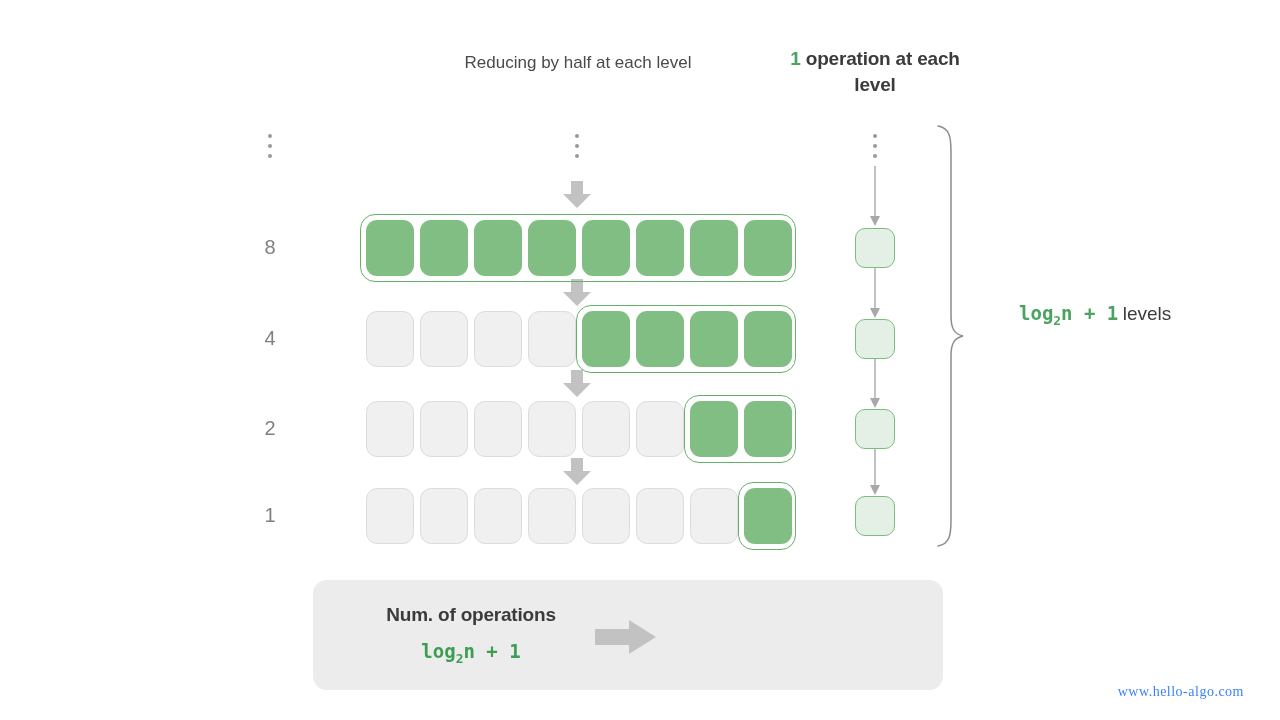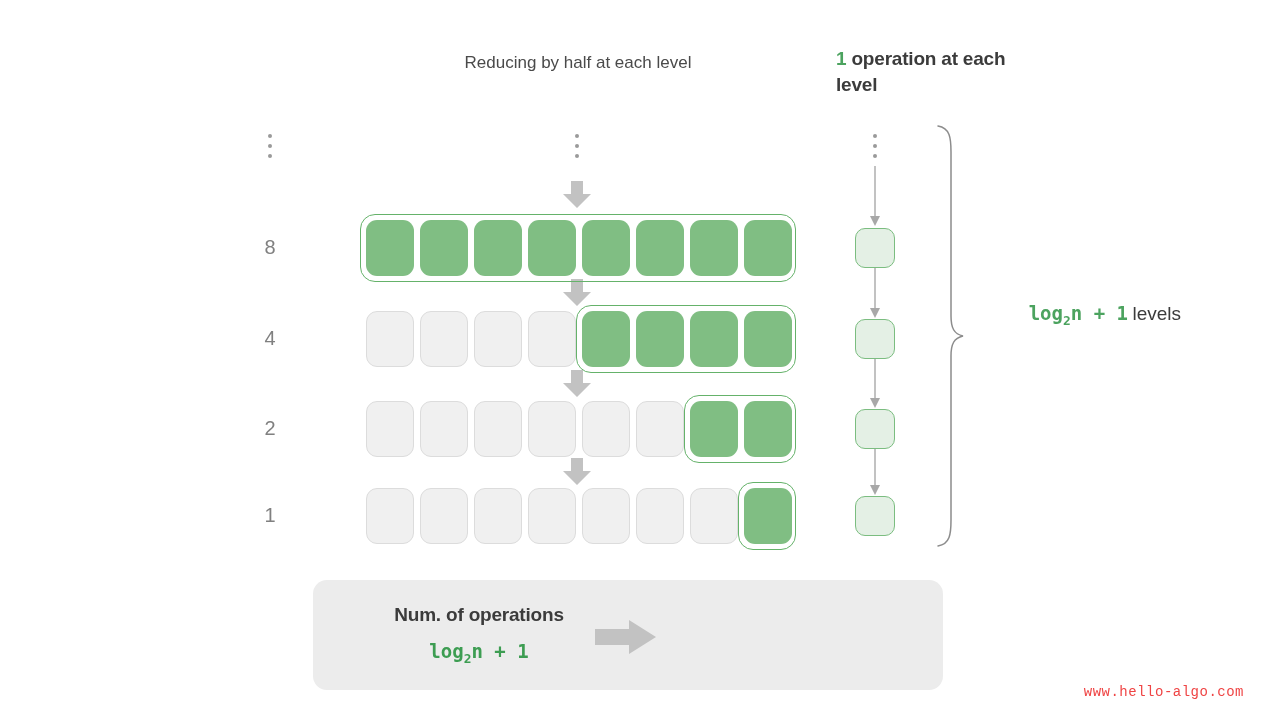--- a/index.html
+++ b/index.html
@@ -23,22 +23,22 @@
     letter-spacing: -0.2px;
   }
   .hdr-mid {
     position: absolute; left: 360px; top: 46px; width: 436px;
     text-align: center;
   }
   .hdr-mid .l1 { font-size: 19px; font-weight: bold; color: #3b3b3b; letter-spacing: -0.2px;}
   .hdr-mid .l2 { font-size: 17px; font-weight: normal; color: #4a4a4a; margin-top: 7px;}
   .green { color: #4ca35f; }
   .hdr-right {
-    position: absolute; left: 836px; top: 46px; width: 170px;
-    text-align: left; font-size: 19px; font-weight: bold;
+    position: absolute; left: 790px; top: 46px; width: 170px;
+    text-align: center; font-size: 19px; font-weight: bold;
     color: #3b3b3b; line-height: 1.35; letter-spacing: -0.2px;
   }
 
   
   .vdots {
     position: absolute; width: 12px;
     display: flex; flex-direction: column; align-items: center; gap: 6px;
   }
   .vdots i { display:block; width: 4px; height: 4px; border-radius: 50%; background: #9a9a9a; }
 
@@ -69,22 +69,22 @@
   .opbox {
     position: absolute; width: 40px; height: 40px;
     background: #e4f0e5; border: 1.6px solid #7bbd80; border-radius: 10px;
   }
   .conn { position: absolute; width: 14px; }
   .conn svg { display:block; overflow: visible; }
 
   
   .brace { position: absolute; left: 934px; top: 124px; width: 34px; height: 424px; }
   .brace-label {
-    position: absolute; left: 931px; top: 300px; width: 250px;
-    text-align: right; line-height: 1.45;
+    position: absolute; left: 1019px; top: 300px; width: 250px;
+    text-align: left; line-height: 1.45;
   }
   .brace-label .eq {
     font-family: "DejaVu Sans Mono", monospace;
     font-size: 19px; font-weight: bold; color: #4ca35f;
   }
   .brace-label .txt { font-size: 19px; color: #3b3b3b; }
 
   
   .panel {
     position: absolute; left: 313px; top: 580px;
@@ -97,22 +97,22 @@
     margin-top: 14px; font-size: 19px; font-weight: bold;
   }
   .val.green-mono { font-family: "DejaVu Sans Mono", monospace; color: #3d9d52; }
   .val.teal { color: #1f9c8a; font-family: "Liberation Sans", sans-serif; }
   .val.teal .mono { font-family: "DejaVu Sans Mono", monospace; }
   .panel-arrow { position: absolute; left: 282px; top: 40px; width: 62px; height: 34px; }
 
   
   .watermark {
     position: absolute; right: 36px; bottom: 20px;
-    font-family: Liberation Mono, monospace;
-    font-size: 14px; color: #ef4444; letter-spacing: 0.5px;
+    font-family: Liberation Serif, serif;
+    font-size: 14px; color: #3b82f6; letter-spacing: 0.5px;
   }
   sub { font-size: 0.68em; }
 </style>
 </head>
 <body>
 
 <div class="stage">
 
 
   <div class="hdr-mid">
@@ -248,21 +248,21 @@
       <path d="M4 2 C16 4 17 14 17 28 L17 192 C17 204 20 210 29 212 C20 214 17 220 17 232 L17 396 C17 410 16 420 4 422" stroke="#8c8c8c" stroke-width="1.5" fill="none" stroke-linecap="round"></path>
     </svg>
   </div>
 
   <div class="brace-label">
     <span class="eq">log<sub>2</sub>n + 1</span>
     <span class="txt">levels</span>
   </div>
 
   <div class="panel">
-    <div class="panel-col" style="left:36px; width:260px;text-align:center;">
+    <div class="panel-col" style="left:28px; width:260px;text-align:center;">
       <div class="title">Num. of operations</div>
       <div class="val green-mono">log<sub>2</sub>n + 1</div>
     </div>
 
     <div class="panel-arrow">
       <svg width="62" height="34" viewBox="0 0 62 34">
           <polygon points="0,9 34,9 34,0 61,17 34,34 34,25 0,25" fill="#c2c2c2"></polygon>
         </svg>
     </div>
 

